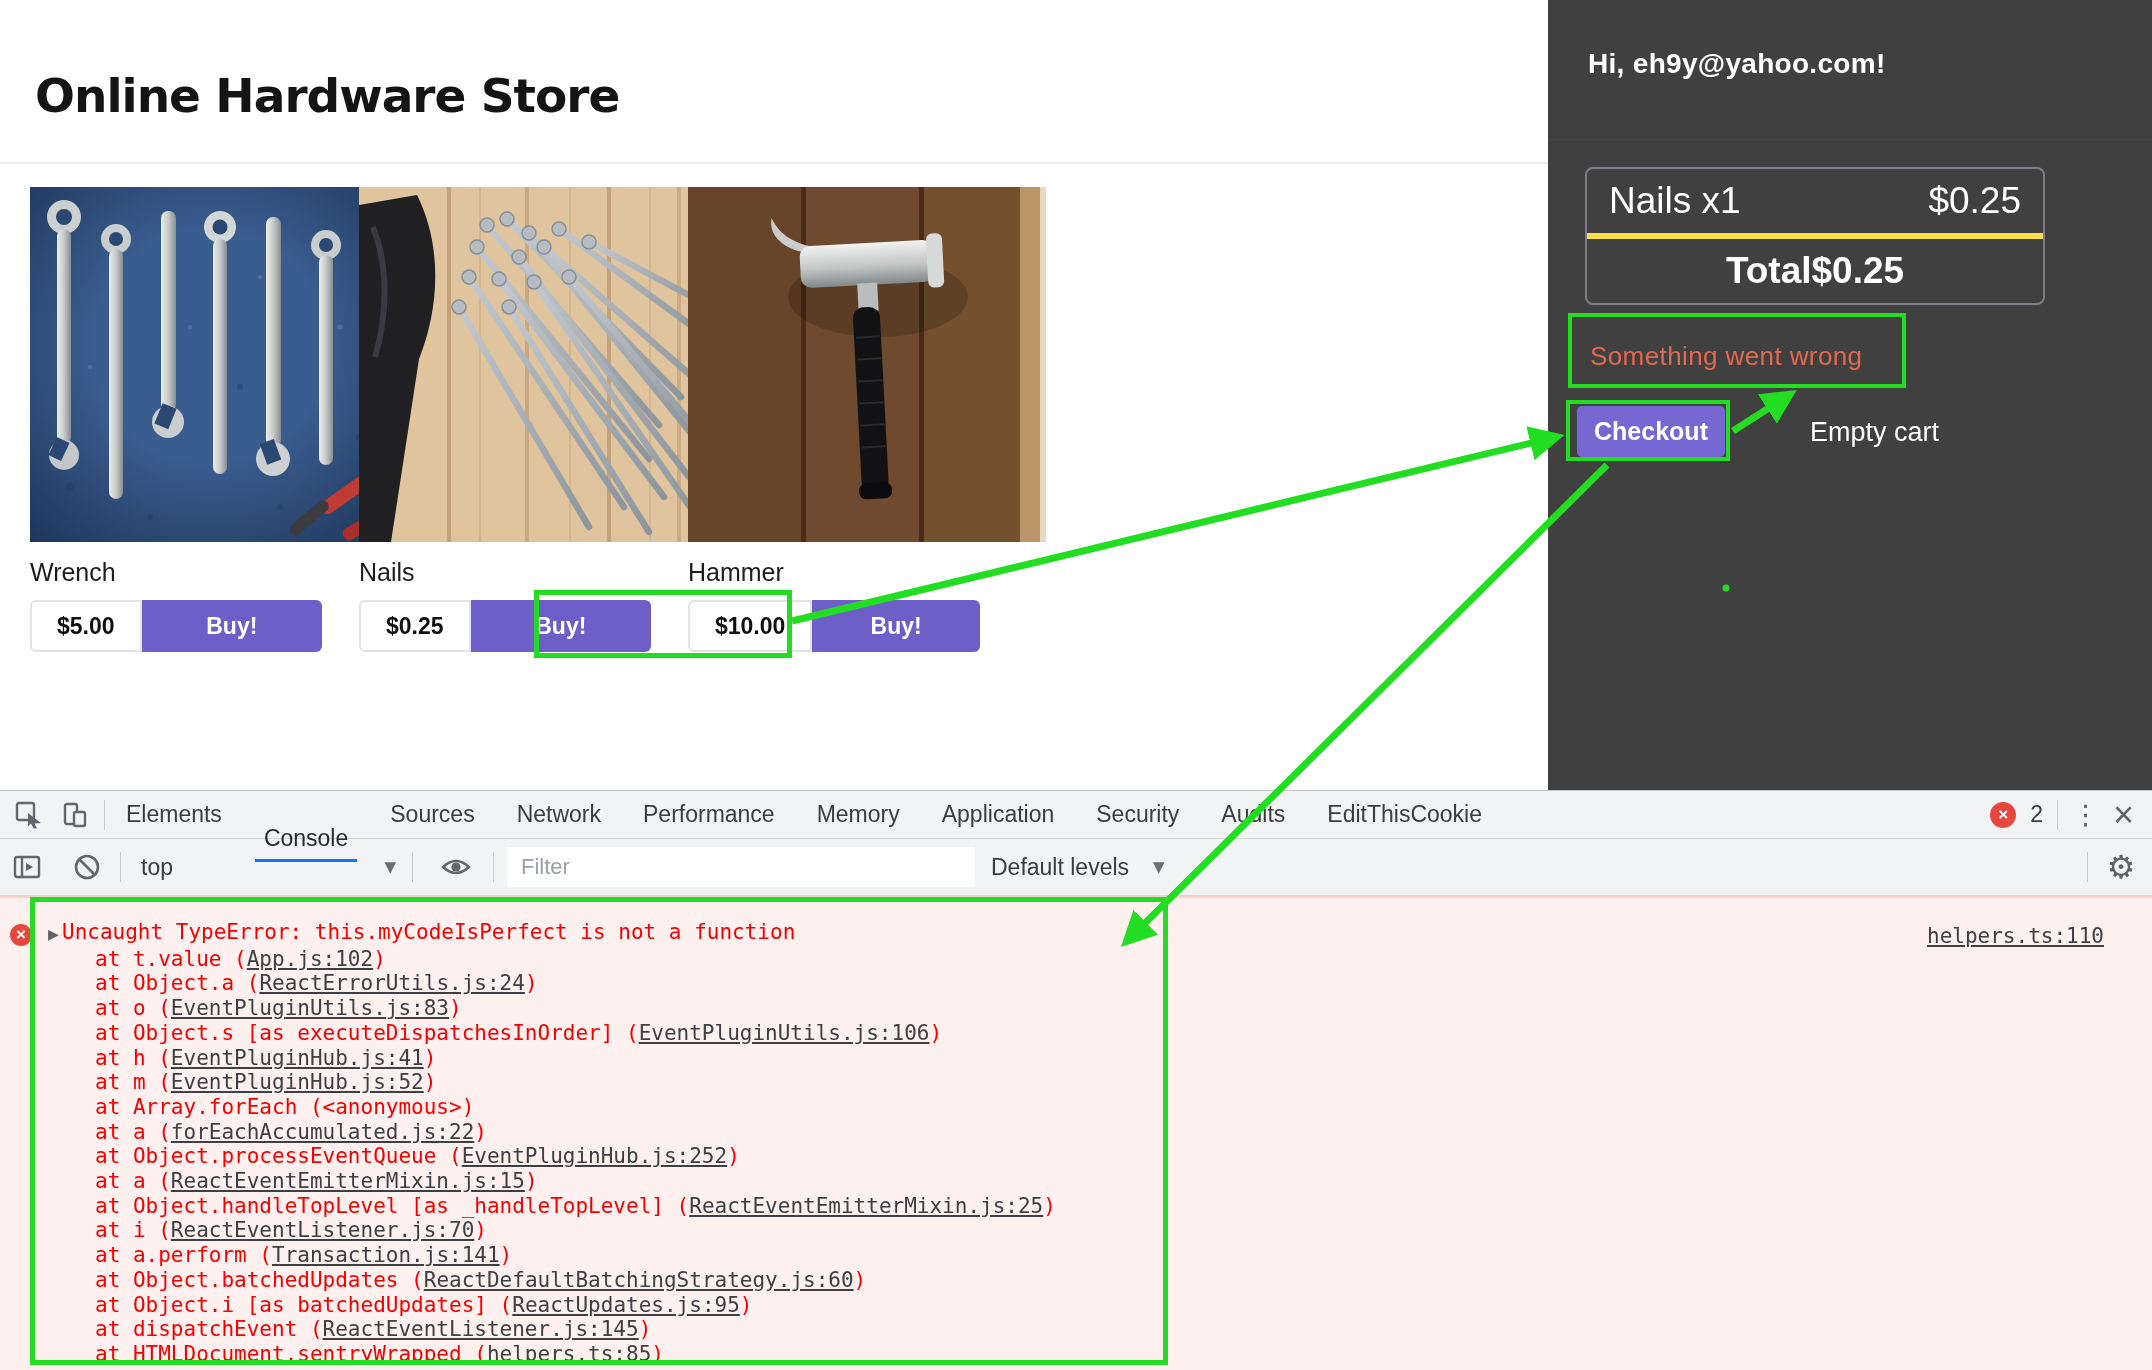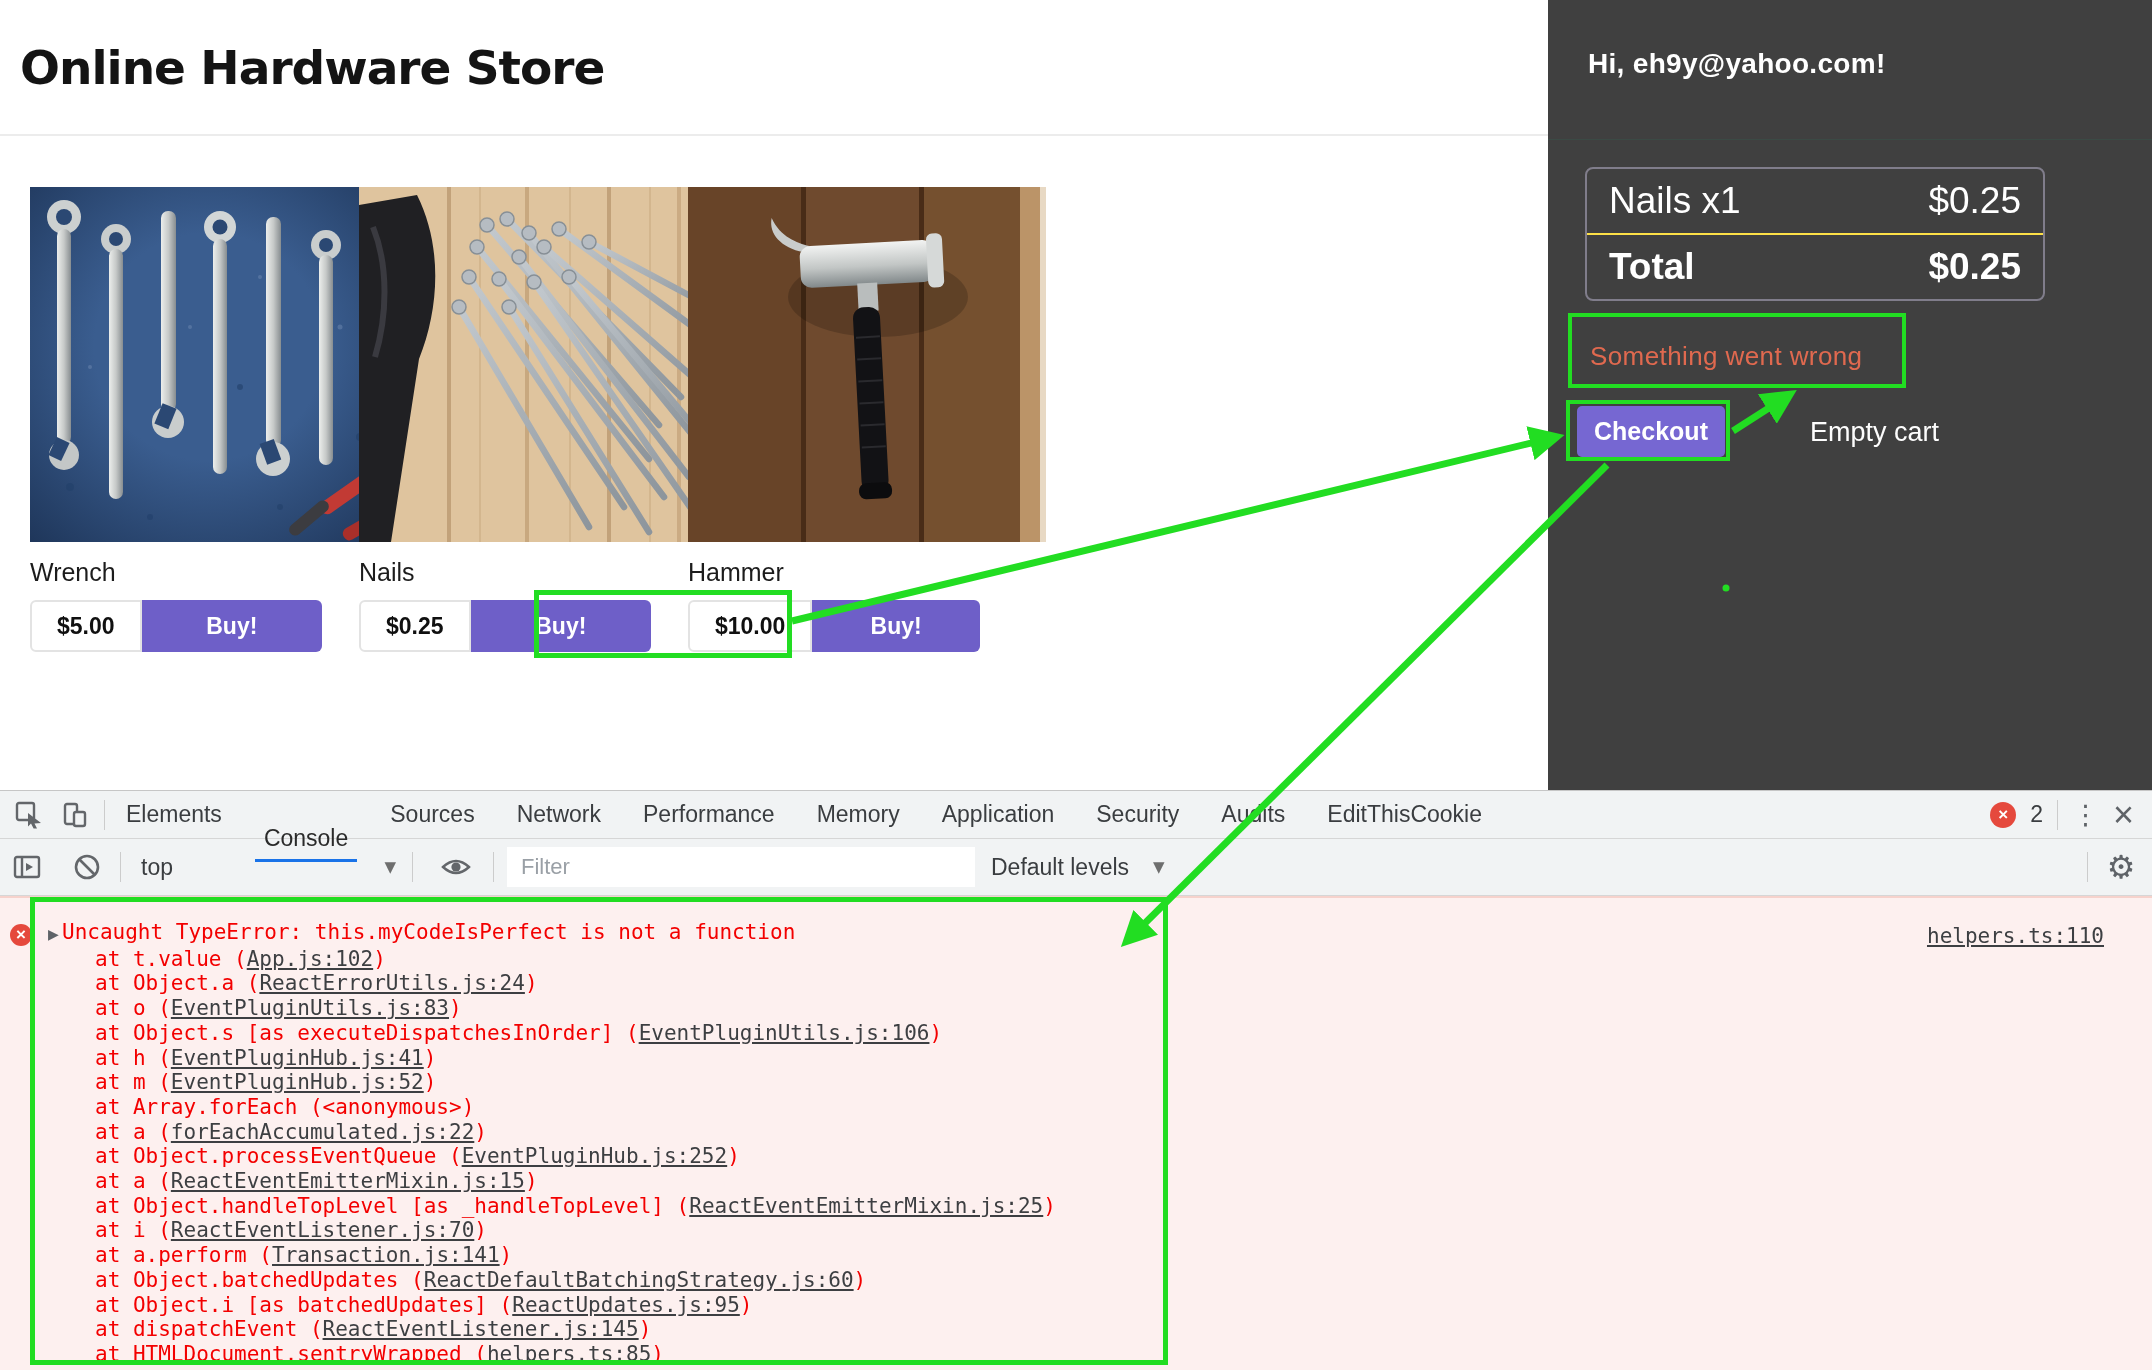--- a/index.html
+++ b/index.html
@@ -1,37 +1,37 @@
 <!DOCTYPE html>
 <html><head>
 <meta charset="utf-8">
 <style>
   html,body{margin:0;padding:0;background:#fff;}
   body{width:2152px;height:1370px;overflow:hidden;font-family:"Liberation Sans",sans-serif;position:relative;}
   .screen{position:absolute;inset:0;width:2152px;height:1370px;}
 
   
   .store{position:absolute;left:0;top:0;width:1548px;height:790px;background:#fff;}
-  .store-header{height:136px;border-bottom:2px solid #ececec;display:flex;align-items:center;padding-left:20px;box-sizing:border-box;}
+  .store-header{height:136px;border-bottom:2px solid #ececec;display:flex;align-items:center;padding-left:35px;box-sizing:border-box;margin-top:28px;}
   .store-title{font-family:"DejaVu Sans","Liberation Sans",sans-serif;font-size:47px;font-weight:800;color:#141414;letter-spacing:-1px;margin:0;}
   .products{position:absolute;left:30px;top:187px;display:flex;gap:37px;}
   .product-card{width:292px;}
   .product-image{width:358px;height:355px;display:block;}
   .product-name{margin-top:16px;font-size:25px;color:#1c1c1c;line-height:29px;}
   .product-row{margin-top:13px;display:flex;height:52px;}
   .price-box{border:2px solid #e3e3e3;border-radius:6px 0 0 6px;background:#fff;display:flex;align-items:center;justify-content:center;font-weight:bold;font-size:23px;color:#101010;padding:0 25px;box-sizing:border-box;}
   .buy-button{flex:1;border:none;background:#6e5fc8;color:#fff;font-weight:bold;font-size:23px;border-radius:0 6px 6px 0;font-family:"Liberation Sans",sans-serif;cursor:pointer;}
 
   
   .cart-sidebar{position:absolute;left:1548px;top:0;width:604px;height:790px;background:#404040;color:#fff;}
   .cart-greeting{position:absolute;left:40px;top:48px;font-size:28px;font-weight:bold;letter-spacing:.3px;}
   .cart-divider{position:absolute;left:0;right:0;top:139px;border-top:1px solid #3b4a45;}
   .cart-table{position:absolute;left:37px;top:167px;width:460px;border:2px solid #807d8b;border-radius:8px;box-sizing:border-box;font-size:37px;}
   .cart-row{display:flex;justify-content:space-between;align-items:center;height:64px;padding:0 22px;}
-  .cart-row + .cart-row{border-top:2px solid #fde047;}
+  .cart-row + .cart-row{border-top:6px solid #fde047;justify-content:center;}
   .cart-row.total .cart-cell{font-weight:bold;}
   .cart-error-text{position:absolute;left:42px;top:341px;font-size:26px;color:#e0694f;letter-spacing:.4px;}
   .checkout-button{position:absolute;left:29px;top:406px;width:148px;height:51px;background:#7667d2;border:none;border-radius:5px;color:#fff;font-weight:bold;font-size:25px;font-family:"Liberation Sans",sans-serif;cursor:pointer;}
   .empty-cart{position:absolute;left:262px;top:417px;font-size:27px;color:#fdfdfd;cursor:pointer;}
 
   
   .devtools{position:absolute;left:0;top:790px;width:2152px;height:580px;background:#eab308;border-top:1px solid #c6c6c6;box-sizing:border-box;}
   .tabbar{height:48px;background:#f1f3f4;border-bottom:1px solid #d6d6d6;display:flex;align-items:center;box-sizing:border-box;}
   .toolbar-icon{width:30px;height:30px;display:flex;align-items:center;justify-content:center;flex:none;cursor:pointer;}
   .vdiv{width:1px;height:30px;background:#ccc;flex:none;}

